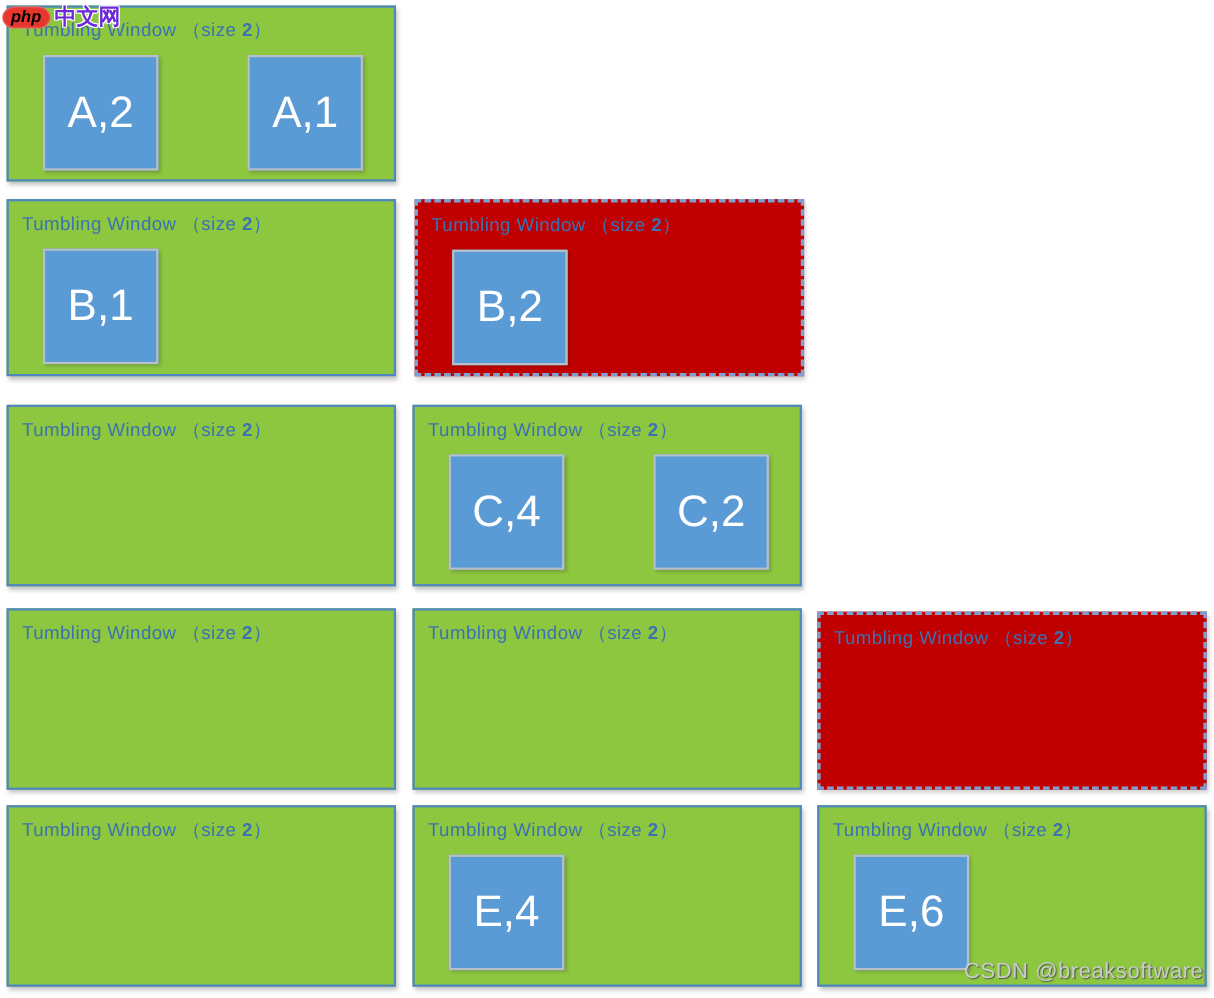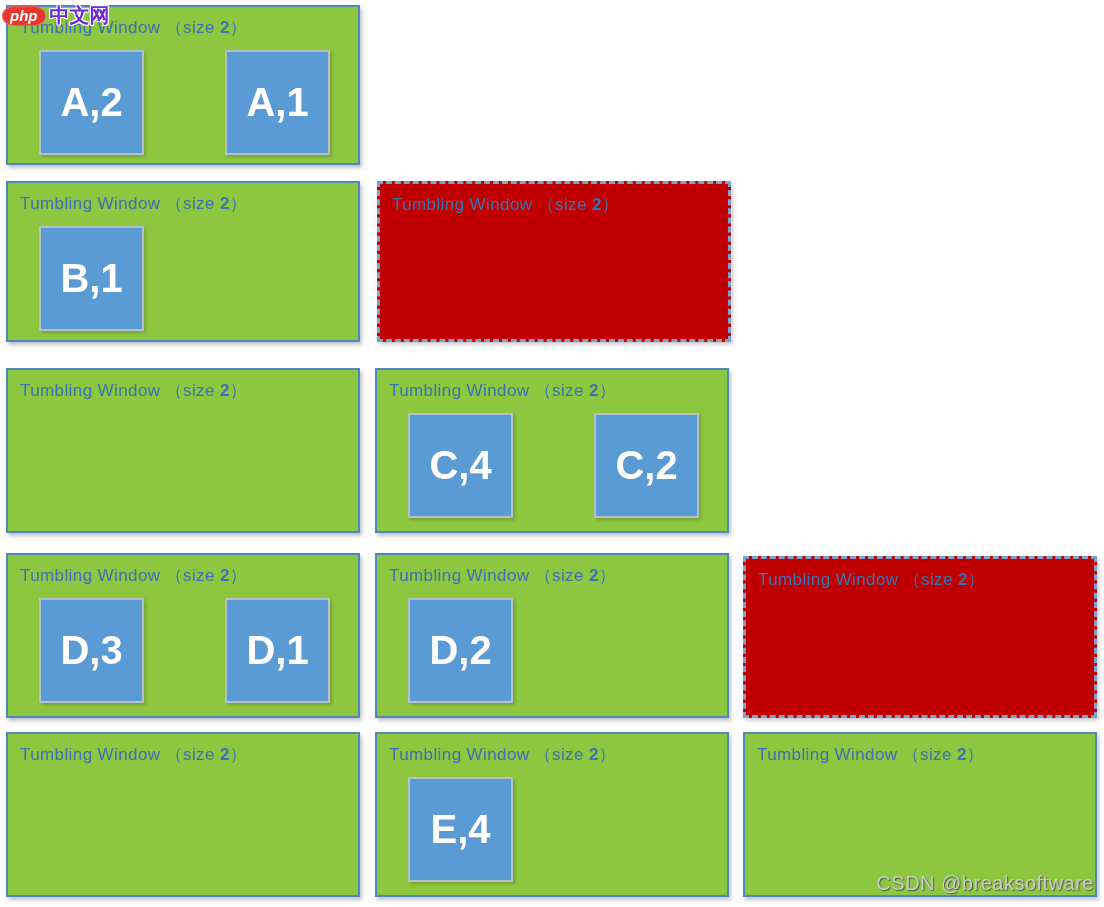--- a/index.html
+++ b/index.html
@@ -19,35 +19,35 @@
     background:var(--window_red);
     border:3px dashed var(--window_red_border);
     box-shadow:2px 3px 4px rgba(120,120,120,.35);
   }
   .wtitle{
     position:absolute;top:9px;left:12px;
     font-size:17px;color:var(--title_blue);letter-spacing:.4px;white-space:nowrap;
   }
   .wtitle b{font-weight:bold}
   .items{
-    position:absolute;left:31px;top:43px;display:flex;gap:81px;font-weight:bold;
+    position:absolute;left:31px;top:43px;display:flex;gap:81px;
   }
   .item{
     width:105px;height:105px;box-sizing:border-box;
     background:var(--item_blue);border:2px solid var(--item_border);
     display:flex;align-items:center;justify-content:center;
     color:var(--item_text);font-size:40px;
     box-shadow:2px 2px 3px rgba(0,0,0,.18);
   }
   .logo{
     position:absolute;top:2px;left:2px;z-index:5;
     display:flex;align-items:center;gap:4px;
   }
   .logo-oval{
-    background:var(--logo_red);color:#ffffff;font-style:italic;font-weight:bold;
+    background:var(--logo_red);color:#000000;font-style:italic;font-weight:bold;
     font-size:15px;line-height:18px;padding:1px 8px;border-radius:12px/10px;
     box-shadow:inset 0 0 2px rgba(255,255,255,.7);
   }
   .logo-cn{
     font-weight:bold;font-size:20px;color:#6d28d9;
     text-shadow:-1px -1px 0 #fff,1px -1px 0 #fff,-1px 1px 0 #fff,1px 1px 0 #fff;
   }
   .csdn{
     position:absolute;top:872px;right:10px;z-index:5;
     font-size:20px;color:var(--watermark_gray);
@@ -74,46 +74,44 @@
 
 <div class="window green" style="left:6px;top:181px;height:161px">
   <div class="wtitle"><span>Tumbling Window （size </span><b>2</b><span>）</span></div>
   <div class="items">
     <div class="item">B,1</div>
   </div>
 </div>
 
 <div class="window red" style="left:377px;top:181px;height:161px">
   <div class="wtitle"><span>Tumbling Window （size </span><b>2</b><span>）</span></div>
+  <div class="items">
+    <div class="item">B,2</div>
+  </div>
 </div>
 
 <div class="window green" style="left:6px;top:368px;height:165px">
   <div class="wtitle"><span>Tumbling Window （size </span><b>2</b><span>）</span></div>
 </div>
 
 <div class="window green" style="left:375px;top:368px;height:165px">
   <div class="wtitle"><span>Tumbling Window （size </span><b>2</b><span>）</span></div>
   <div class="items">
     <div class="item">C,4</div>
     <div class="item">C,2</div>
   </div>
 </div>
 
 <div class="window green" style="left:6px;top:553px;height:165px">
   <div class="wtitle"><span>Tumbling Window （size </span><b>2</b><span>）</span></div>
-  <div class="items">
-    <div class="item">D,3</div>
-    <div class="item">D,1</div>
-  </div>
 </div>
 
 <div class="window green" style="left:375px;top:553px;height:165px">
   <div class="wtitle"><span>Tumbling Window （size </span><b>2</b><span>）</span></div>
   <div class="items">
-    <div class="item">D,2</div>
   </div>
 </div>
 
 <div class="window red" style="left:743px;top:556px;height:162px">
   <div class="wtitle"><span>Tumbling Window （size </span><b>2</b><span>）</span></div>
 </div>
 
 <div class="window green" style="left:6px;top:732px;height:165px">
   <div class="wtitle"><span>Tumbling Window （size </span><b>2</b><span>）</span></div>
 </div>
@@ -121,16 +119,17 @@
 <div class="window green" style="left:375px;top:732px;height:165px">
   <div class="wtitle"><span>Tumbling Window （size </span><b>2</b><span>）</span></div>
   <div class="items">
     <div class="item">E,4</div>
   </div>
 </div>
 
 <div class="window green" style="left:743px;top:732px;height:165px">
   <div class="wtitle"><span>Tumbling Window （size </span><b>2</b><span>）</span></div>
   <div class="items">
+    <div class="item">E,6</div>
   </div>
 </div>
 
 <div class="csdn">CSDN @breaksoftware</div>
 
 </body></html>

